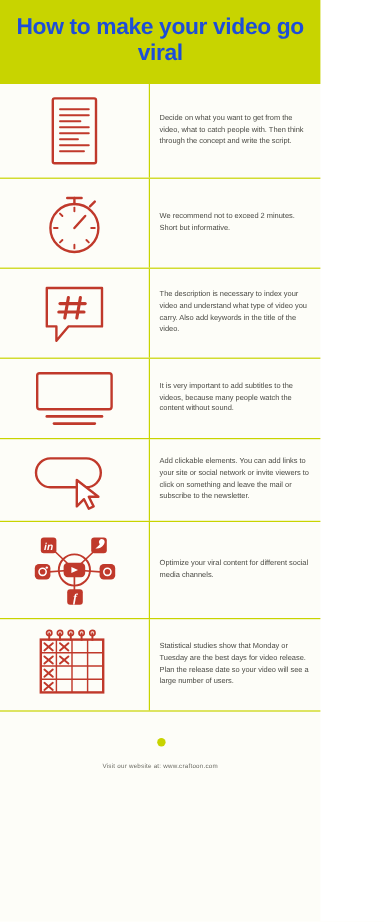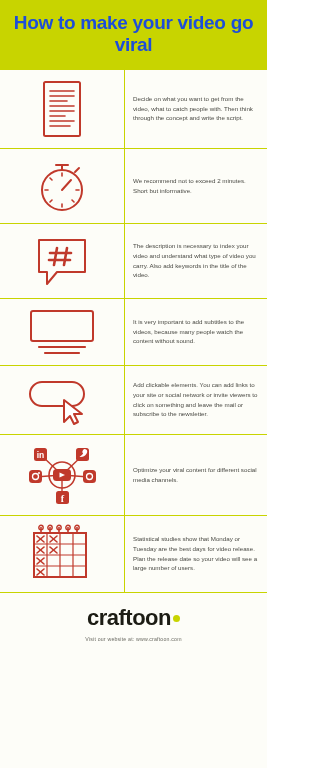--- a/index.html
+++ b/index.html
@@ -39,20 +39,21 @@
     min-height:62px;
   }
   .row:last-of-type{border-bottom:1px solid #c8d400;}
   .icon-cell{
     width:124px;
     flex:0 0 124px;
     display:flex;
     justify-content:center;
     padding:8px 4px;
     box-sizing:border-box;
+    font-style:italic;
   }
   .text-cell{
     flex:1;
     border-left:1px solid #c8d400;
     padding:8px 9px 8px 8px;
     box-sizing:border-box;
     display:flex;
     align-items:center;
   }
   .text-cell p{
@@ -270,17 +271,17 @@
         </svg>
       </div>
       <div class="text-cell">
         <p>Statistical studies show that Monday or Tuesday are the best days for video release. Plan the release date so your video will see a large number of users.</p>
       </div>
     </div>
 
   </div>
 
   <div class="footer">
-    <div class="brand"><span>craftoon</span><span class="dot"></span></div>
+    <div class="brand"><span class="dot"></span></div>
     <div class="site">Visit our website at: www.craftoon.com</div>
   </div>
 
 </div>
 
 </body></html>

